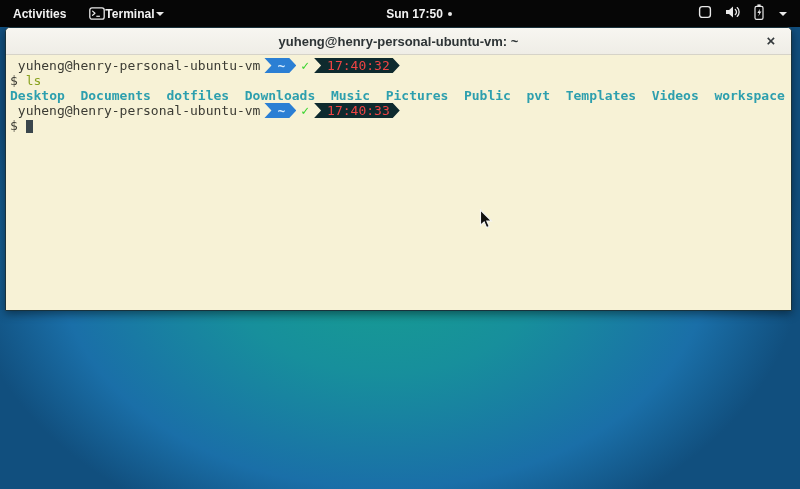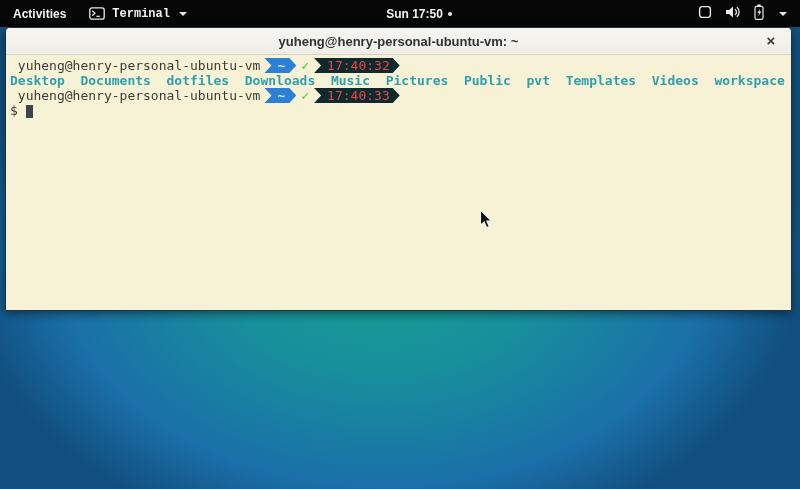--- a/index.html
+++ b/index.html
@@ -17,21 +17,21 @@
 
   
   .top-bar {
     position: absolute; left: 0; top: 0; width: 800px; height: 27px;
     background: var(--top-bar-bg, #060606);
     color: #f2f2f2;
     display: flex; align-items: center;
     font-size: 12px; font-weight: bold;
   }
   .activities { padding: 0 13px; height: 100%; display: flex; align-items: center; cursor: default; }
-  .app-menu { display: flex; align-items: center; gap: 7px; padding: 0 10px; height: 100%; font-family: Liberation Mono, monospace; }
+  .app-menu { display: flex; align-items: center; padding: 0 10px; height: 100%; }
   .app-icon { display: flex; align-items: center; }
   .caret-down {
     width: 0; height: 0; display: inline-block;
     border-left: 4px solid transparent; border-right: 4px solid transparent;
     border-top: 4px solid #e8e8e8; margin-left: 2px;
   }
   .clock-wrap {
     position: absolute; left: 0; top: 0; width: 100%; height: 27px;
     display: flex; align-items: center; justify-content: center; pointer-events: none; padding-left: 38px;
   }
@@ -162,20 +162,23 @@
     <span>yuheng@henry-personal-ubuntu-vm: ~</span>
     <span class="close-btn">×</span>
   </div>
 
   <div class="screen">
 
     <div class="term-line prompt-line">
       <span>yuheng@henry-personal-ubuntu-vm</span><span class="pl-band pl-path">~</span><span class="pl-check">✓</span><span class="pl-band pl-time">17:40:32</span>
     </div>
 
+    <div class="term-line">
+      <span>$</span><span class="cmd">ls</span>
+    </div>
 
     <div class="term-line"><span class="dir">Desktop</span><span class="dir">Documents</span><span class="dir">dotfiles</span><span class="dir">Downloads</span><span class="dir">Music</span><span class="dir">Pictures</span><span class="dir">Public</span><span class="dir">pvt</span><span class="dir">Templates</span><span class="dir">Videos</span><span class="dir">workspace</span></div>
 
     <div class="term-line prompt-line">
       <span>yuheng@henry-personal-ubuntu-vm</span><span class="pl-band pl-path">~</span><span class="pl-check">✓</span><span class="pl-band pl-time">17:40:33</span>
     </div>
 
     <div class="term-line">
       <span>$</span><span class="block-cursor"></span>
     </div>

